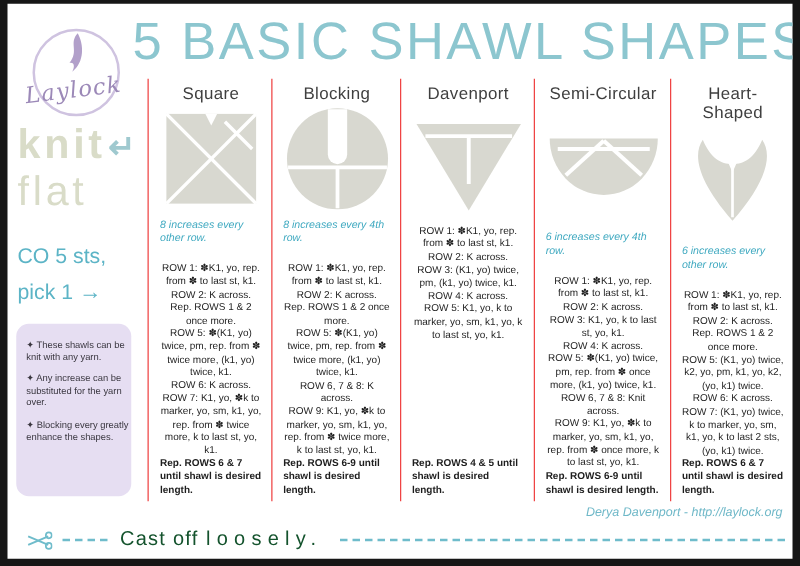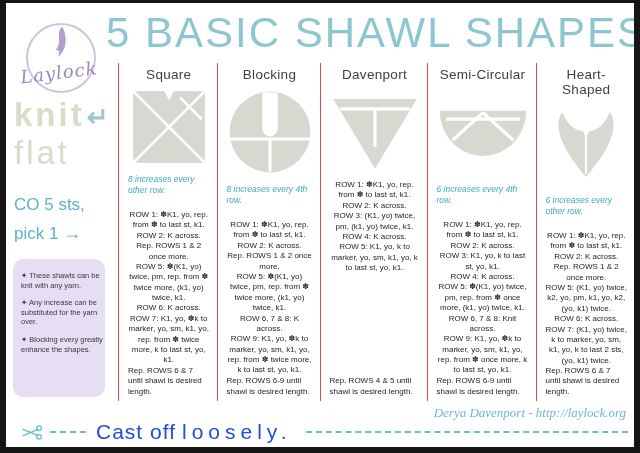--- a/index.html
+++ b/index.html
@@ -40,30 +40,30 @@
   .columns { position:absolute; left:112px; top:60px; width:516px; bottom:46px;
     display:flex; }
   .col { flex:1 1 0; border-left:1px solid #ef4444; box-sizing:border-box;
     padding:0 7px 2px 9px; display:flex; flex-direction:column; }
   .col-title { margin:0; padding:4px 0 2px 0; font-size:13.5px; font-weight:normal;
     color:#3f3f3f; text-align:center; letter-spacing:0.3px; }
   .shape-area { height:96px; display:flex; align-items:center; justify-content:center; }
   .inc-note { min-height:28px; margin:4px 0 8px 0; font-size:8.5px; line-height:1.3;
     font-style:italic; color:#3fa9c0; }
   .instructions { font-size:8px; line-height:1.3; color:#1e1e1e; white-space:pre-line;text-align:center; }
-  .repeat { margin-top:auto; font-size:8px; line-height:1.3; color:#1e1e1e; padding-bottom:2px; }
-
-  
-  .credit { position:absolute; right:8px; top:402px; font-size:13px;
-    font-style:italic; color:#6fb8c8;font-family:Liberation Serif, serif; }
+  .repeat { margin-top:auto; font-size:8px; line-height:1.3; color:#1e1e1e; padding-bottom:2px;font-weight:bold; }
+
+  
+  .credit { position:absolute; right:8px; top:402px; font-size:10px;
+    font-style:italic; color:#6fb8c8; }
   .castoff-row { position:absolute; left:14px; right:6px; top:416px; height:26px;
     display:flex; align-items:center; }
   .dash-short { width:36px; border-top:2px dashed #6fbccb; margin:0 10px 0 8px; }
   .dash-long { flex:1 1 auto; border-top:2px dashed #6fbccb; margin-left:14px; }
-  .castoff-text { font-size:21px; color:#1d4ed8; letter-spacing:1px; white-space:nowrap; }
+  .castoff-text { font-size:16px; color:#14532d; letter-spacing:1px; white-space:nowrap; }
   .loosely { letter-spacing:5px; margin-left:6px; }
 </style>
 </head>
 <body>
 
 <div class="frame">
   <div class="inner">
 
     <div class="logo">
       <div class="logo-circle"></div>

